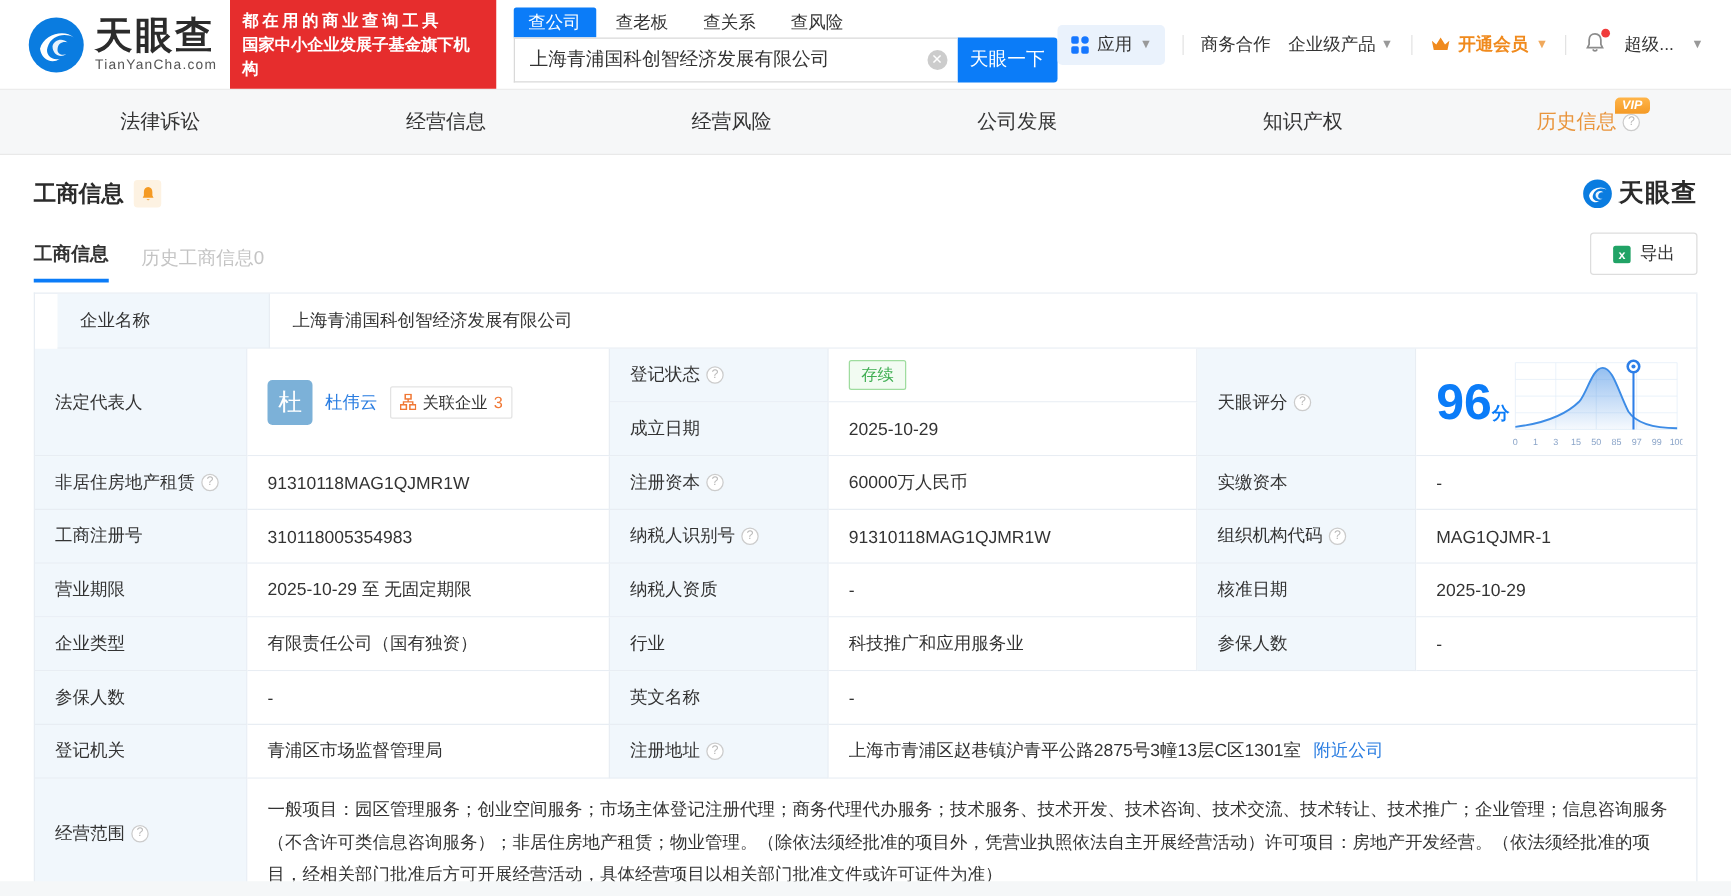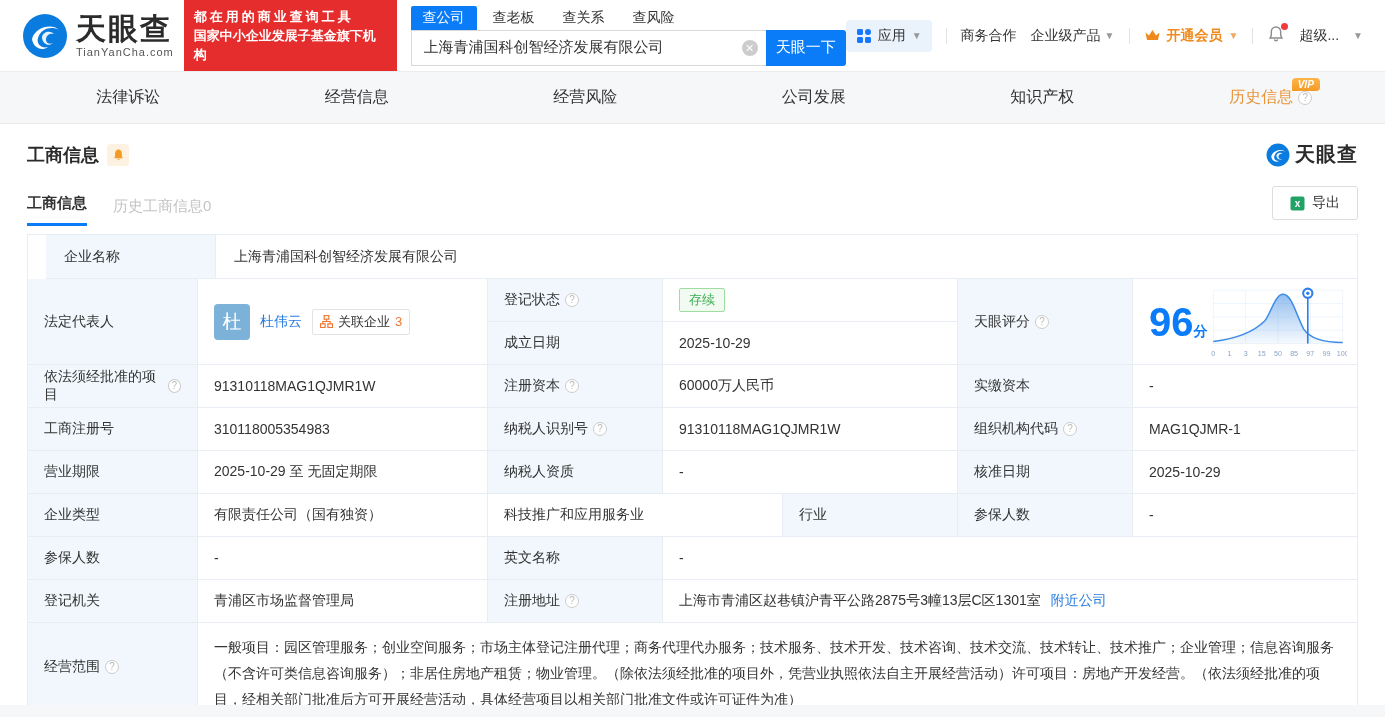--- a/index.html
+++ b/index.html
@@ -55,21 +55,21 @@
   .w-l1 { width:170px; } .w-v1 { width:290px; } .w-l2 { width:175px; } .w-v2 { width:295px; } .w-l3 { width:175px; } .w-v3 { flex:1; }
   .h44 { height:44px;padding-left:18px; } .h43 { height:43px; } .h86 { height:86px; }
   .span-rest { flex:1; }
   .stack { display:flex; flex-direction:column; }
   .stack .srow { display:flex; height:43px; }
   .status-badge { background:#f2fbf2; border:1px solid #9fdc9f; color:#3fae52; font-size:13px; padding:2px 9px; border-radius:2px; }
   .avatar { width:36px; height:36px; background:#7cb1d8; border-radius:4px; color:#fff; font-size:19px; display:flex; align-items:center; justify-content:center; margin-right:10px;}
   .link { color:#2a7de1; cursor:pointer; text-decoration:none; }
   .rel-badge { display:flex; align-items:center; gap:5px; border:1px solid #e3e3e3; border-radius:2px; padding:3px 7px; margin-left:10px; font-size:13px; cursor:pointer; background:#fff;}
   .rel-badge .num { color:#f07733; }
-  .score-cell { justify-content:space-between; gap:0; padding-right:10px;}
+  .score-cell { justify-content:flex-start; gap:0; padding-right:10px;}
   .score-num { font-size:40px; font-weight:bold; color:#0b7cf8; line-height:40px;}
   .score-unit { font-size:14px; color:#0b7cf8; font-weight:bold;}
   .scope-cell { align-items:flex-start; padding:11px 16px; line-height:26px; }
   .nearby { margin-left:10px; }
   .bottom-strip { position:absolute; left:0; right:0; bottom:0; height:12px; background:#f5f7f8; }
 </style>
 </head>
 <body>
 
 <div class="hdr">
@@ -279,21 +279,21 @@
             <text x="98.5" y="70">97</text>
             <text x="114.2" y="70">99</text>
             <text x="130" y="70">100</text>
           </g>
         </svg>
       </div>
     </div>
 
     <div class="trow h43">
       <div class="cell lbl w-l1 h43">
-        <span>依法须经批准的项目</span>
+        <span>非居住房地产租赁</span>
           <span class="qmark">?</span>
       </div>
       <div class="cell val w-v1 h43">91310118MAG1QJMR1W</div>
       <div class="cell lbl w-l2 h43">
         <span>注册资本</span>
           <span class="qmark">?</span>
       </div>
       <div class="cell val w-v2 h43">60000万人民币</div>
       <div class="cell lbl w-l3 h43">实缴资本</div>
       <div class="cell val w-v3 h43">-</div>
@@ -319,22 +319,22 @@
       <div class="cell val w-v1 h43">2025-10-29 至 无固定期限</div>
       <div class="cell lbl w-l2 h43">纳税人资质</div>
       <div class="cell val w-v2 h43">-</div>
       <div class="cell lbl w-l3 h43">核准日期</div>
       <div class="cell val w-v3 h43">2025-10-29</div>
     </div>
 
     <div class="trow h43">
       <div class="cell lbl w-l1 h43">企业类型</div>
       <div class="cell val w-v1 h43">有限责任公司（国有独资）</div>
+      <div class="cell lbl w-l2 h43">行业</div>
       <div class="cell val w-v2 h43">科技推广和应用服务业</div>
-      <div class="cell lbl w-l2 h43">行业</div>
       <div class="cell lbl w-l3 h43">参保人数</div>
       <div class="cell val w-v3 h43">-</div>
     </div>
 
     <div class="trow h43">
       <div class="cell lbl w-l1 h43">参保人数</div>
       <div class="cell val w-v1 h43">-</div>
       <div class="cell lbl w-l2 h43">英文名称</div>
       <div class="cell val span-rest h43">-</div>
     </div>

